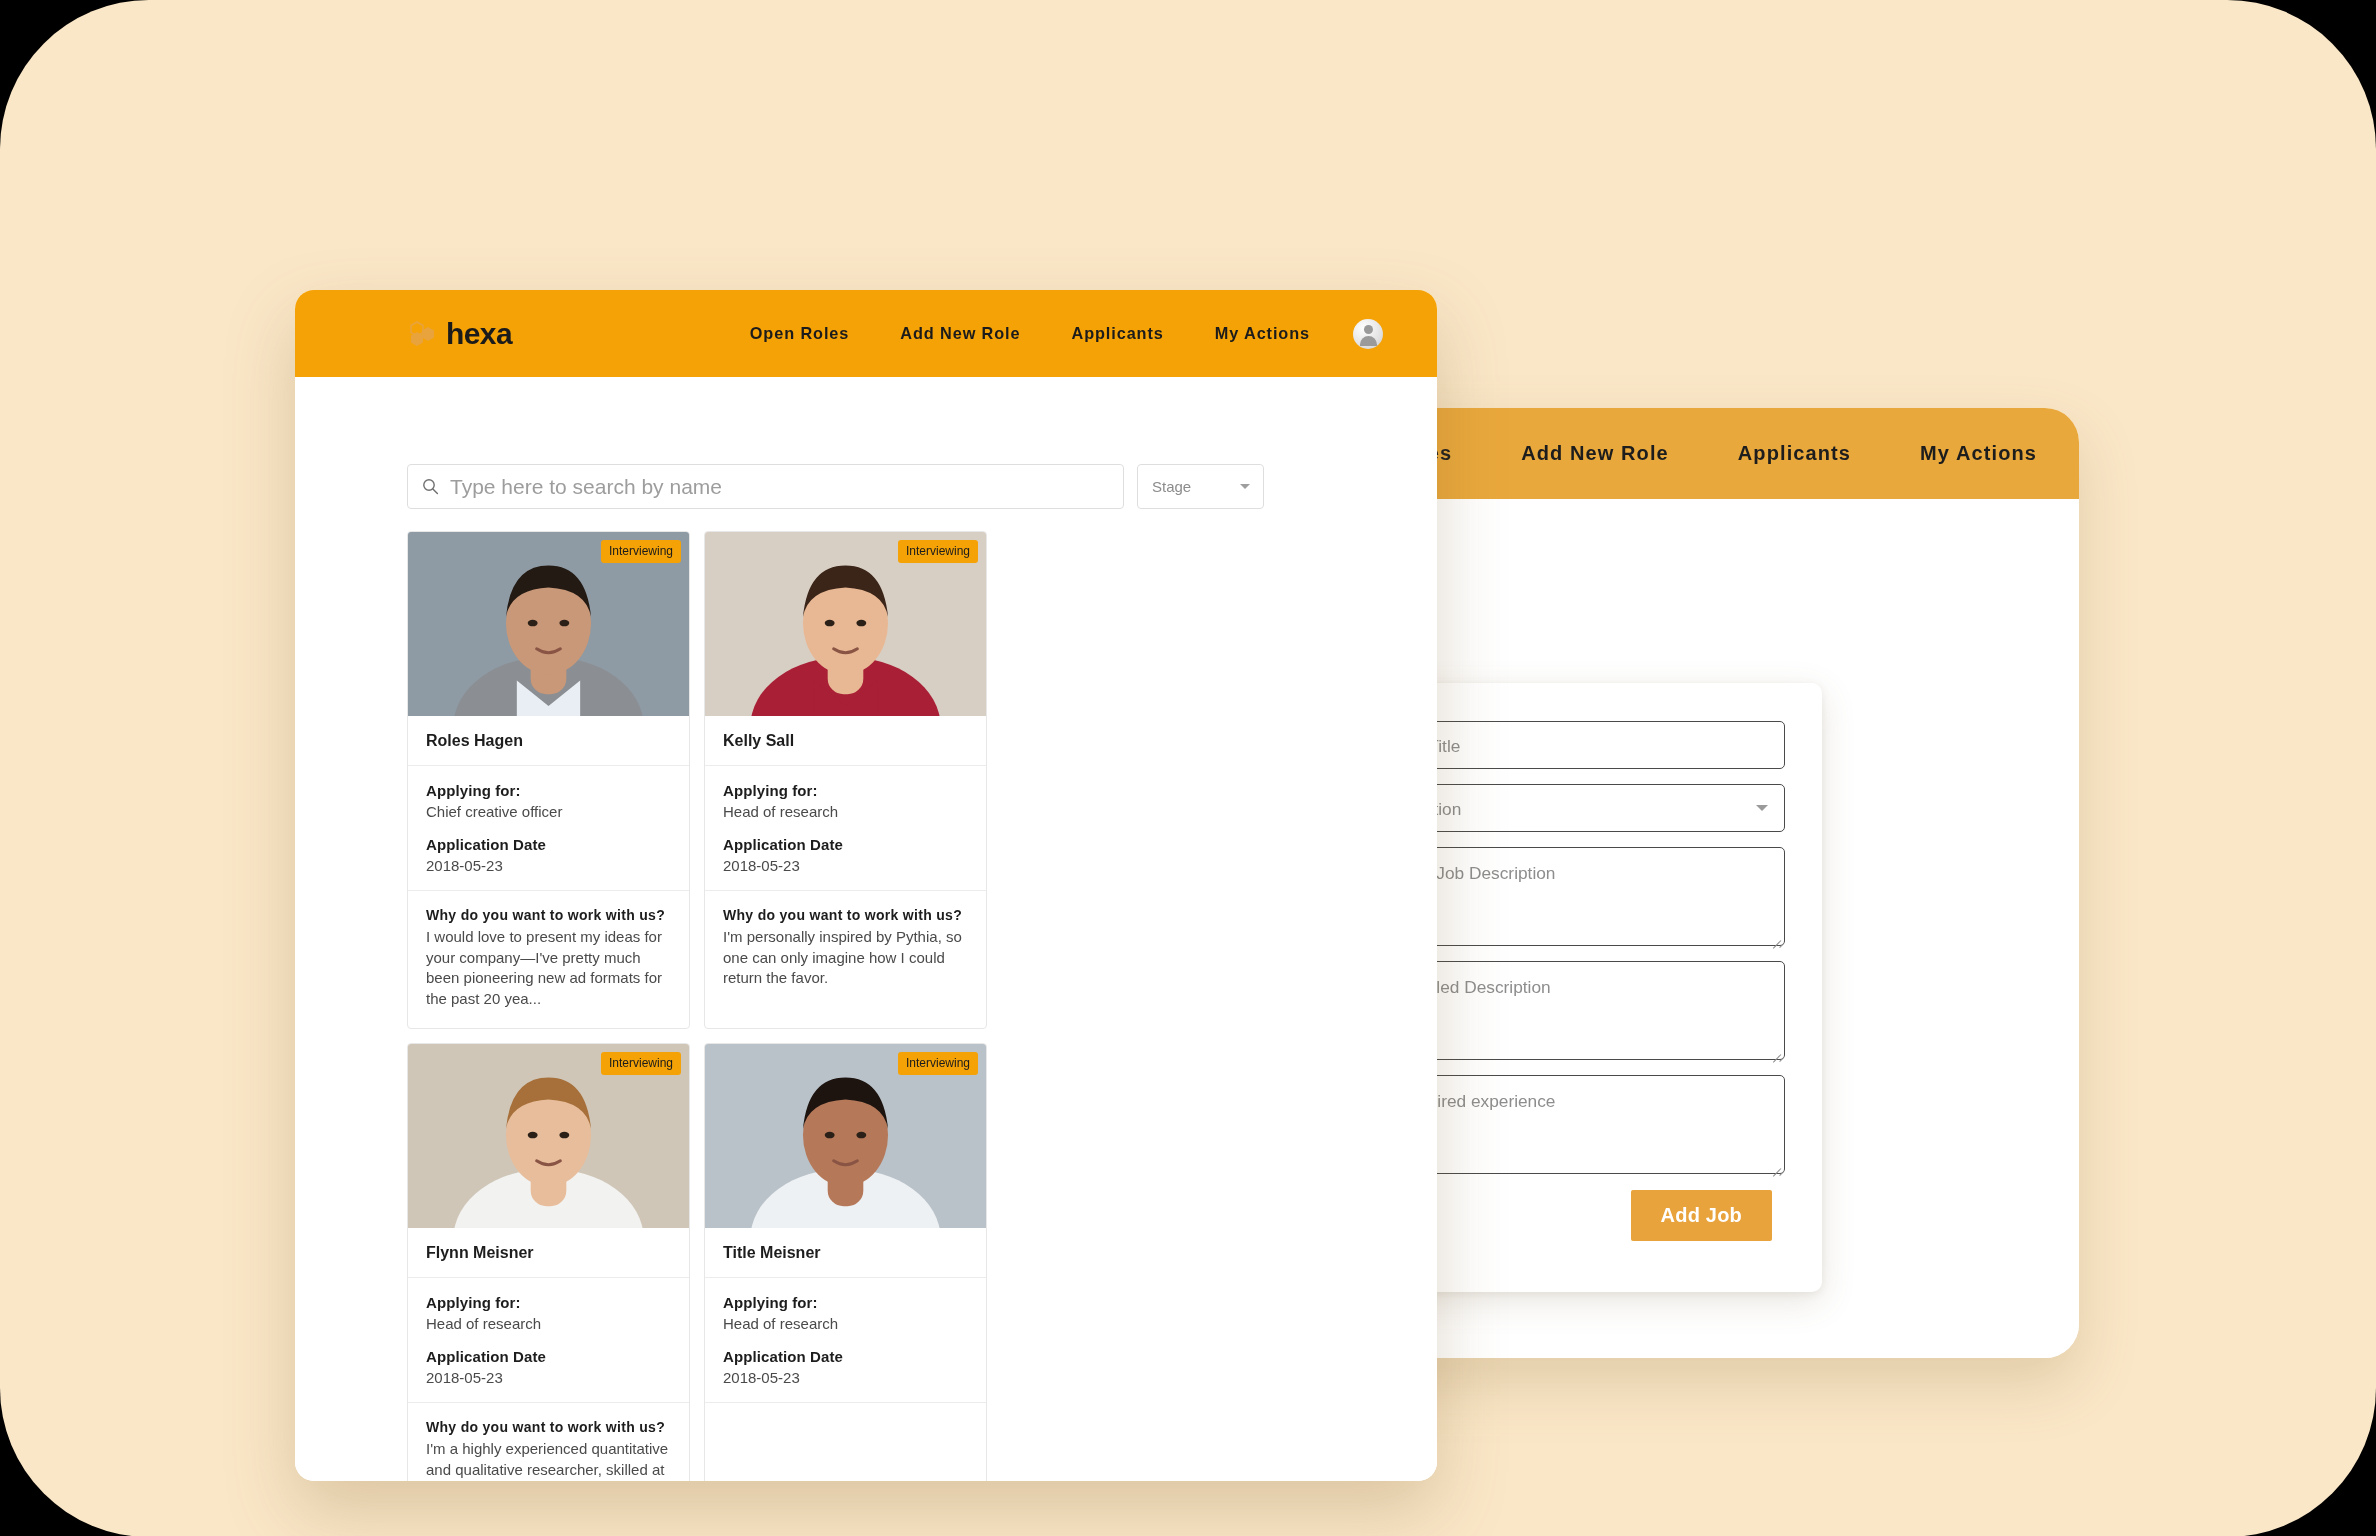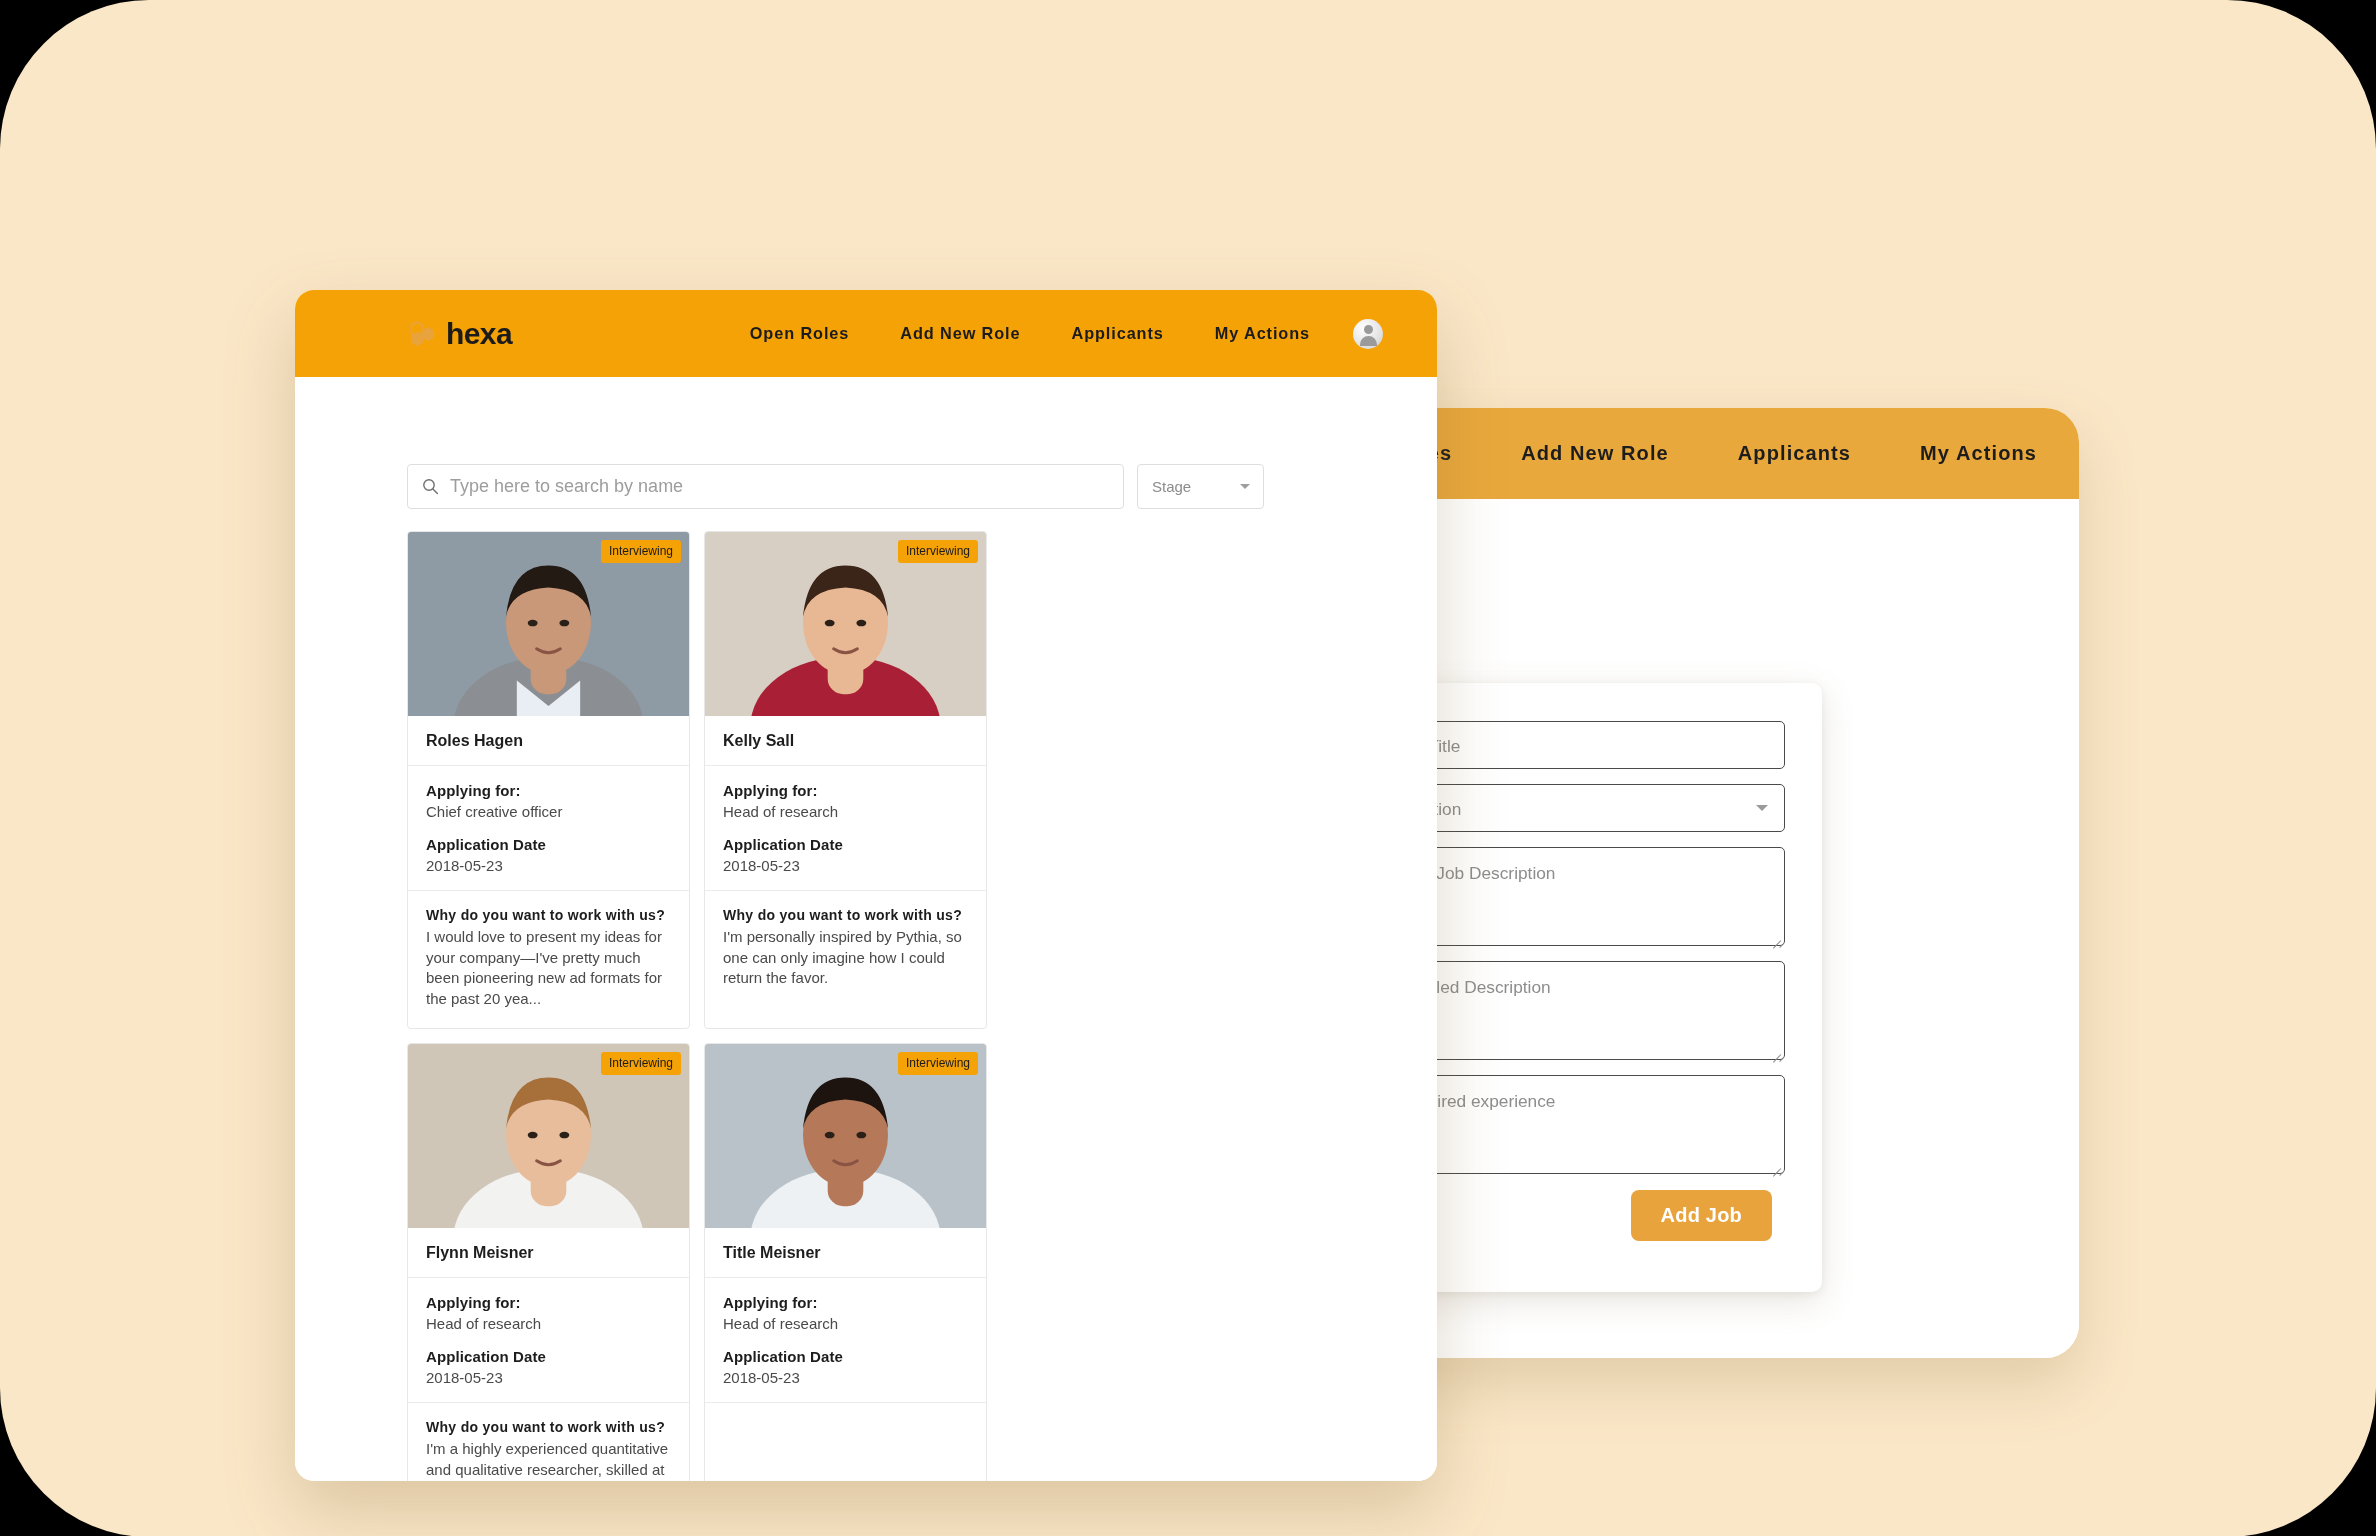--- a/index.html
+++ b/index.html
@@ -152,21 +152,21 @@
   }
   .resize-grip::before { width: 11px; bottom: 1px; transform: rotate(-45deg); }
   .resize-grip::after  { width: 6px;  bottom: 1px; transform: rotate(-45deg) translate(0,4px); }
   #add-job-button {
     position: absolute;
     right: 50px;
     bottom: 51px;
     background: #E8A33D;
     color: #ffffff;
     border: none;
-    border-radius: 8px;
+    border-radius: 2px;
     font-size: 20px;
     font-weight: bold;
     font-family: "Liberation Sans", sans-serif;
     padding: 14px 30px;
     cursor: pointer;
     letter-spacing: 0.2px;
   }
 
   
   #front-window {
@@ -267,21 +267,21 @@
     display: flex;
     align-items: center;
     padding: 0 14px;
     background: #fff;
   }
   #search-icon { flex: 0 0 auto; margin-right: 9px; }
   #search-input {
     flex: 1;
     border: none;
     outline: none;
-    font-size: 18px;
+    font-size: 21px;
     font-family: "Liberation Sans", sans-serif;
     color: #444;
     background: transparent;
   }
   #search-input::placeholder { color: #9d9d9d; }
   #stage-select {
     box-sizing: border-box;
     width: 127px;
     height: 45px;
     border: 1px solid #dedede;

